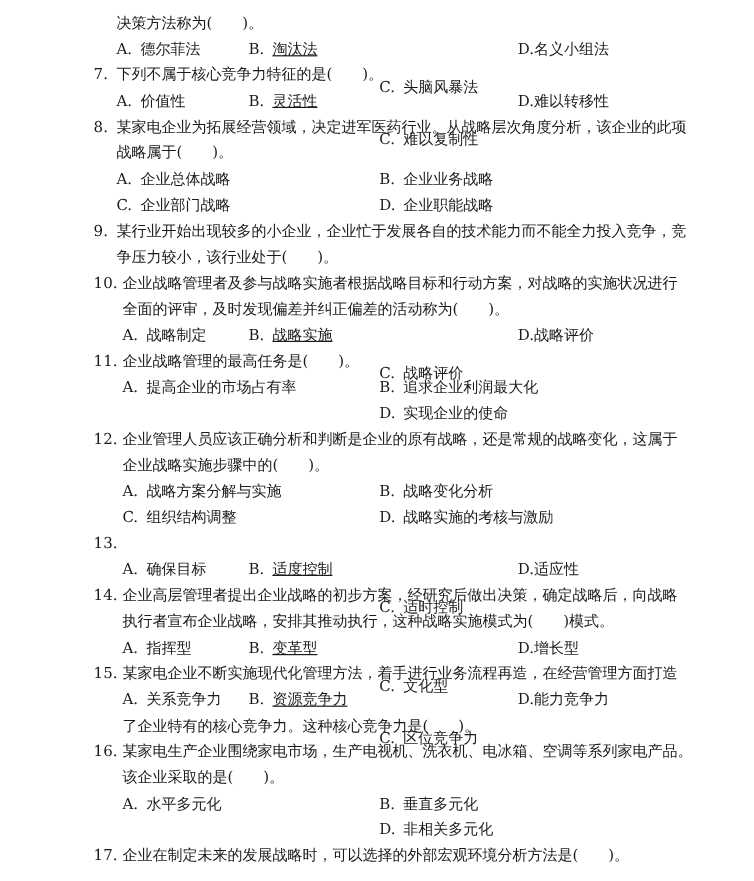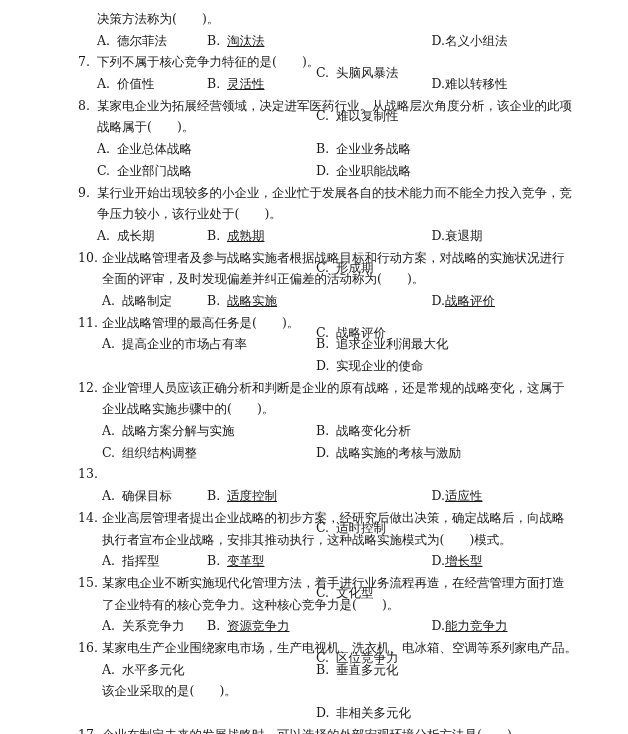--- a/index.html
+++ b/index.html
@@ -9,21 +9,21 @@
     color: #1a1a1a; font-size: 12.5px;
   }
   .page { position: absolute; left: 0; top: 8px; width: 628px; }
   .line { position: relative; height: 21.7px; line-height: 21.7px; white-space: nowrap; padding-left: 36px; }
   .qnum { position: absolute; left: 78px; }
   .qtext { position: absolute; left: 97px; }
   .q2 .qtext { left: 102px; }
   .opt { position: absolute; }
   .opt .lbl { display: inline-block; width: 20px; }
   .c4-0 { left: 97px; } .c4-1 { left: 207px; text-decoration: underline; } .c4-2 { left: 316px; margin-top: 32px; } .c4-3 { left: 425px; text-align: right; }
-  .q2 .c4-0 { left: 102px; } .q2 .c4-1 { left: 207px; } .q2 .c4-2 { left: 316px; } .q2 .c4-3 { left: 425px; text-decoration: underline; }
+  .q2 .c4-0 { left: 102px; } .q2 .c4-1 { left: 207px; } .q2 .c4-2 { left: 316px; } .q2 .c4-3 { left: 425px; }
   .c2-0 { left: 97px; } .c2-1 { left: 316px; }
   .q2 .c2-0 { left: 102px; }
 </style>
 </head>
 <body>
 
 <div class="page" id="page">
     <div class="line">
       <span class="qtext">决策方法称为(　　)。</span>
     </div>
@@ -57,26 +57,20 @@
     <div class="line">
       <span class="opt c2-0"><span class="lbl">C.</span><span class="otext">企业部门战略</span></span>
       <span class="opt c2-1"><span class="lbl">D.</span><span class="otext">企业职能战略</span></span>
     </div>
     <div class="line">
       <span class="qnum">9.</span>
       <span class="qtext">某行业开始出现较多的小企业，企业忙于发展各自的技术能力而不能全力投入竞争，竞</span>
     </div>
     <div class="line">
       <span class="qtext">争压力较小，该行业处于(　　)。</span>
-    </div>
-    <div class="line">
-      <span class="opt c4-0"><span class="lbl">A.</span><span class="otext">成长期</span></span>
-      <span class="opt c4-1"><span class="lbl">B.</span><span class="otext">成熟期</span></span>
-      <span class="opt c4-2"><span class="lbl">C.</span><span class="otext">形成期</span></span>
-      <span class="opt c4-3"><span class="lbl">D.</span><span class="otext">衰退期</span></span>
     </div>
     <div class="line q2">
       <span class="qnum">10.</span>
       <span class="qtext">企业战略管理者及参与战略实施者根据战略目标和行动方案，对战略的实施状况进行</span>
     </div>
     <div class="line q2">
       <span class="qtext">全面的评审，及时发现偏差并纠正偏差的活动称为(　　)。</span>
     </div>
     <div class="line q2">
       <span class="opt c4-0"><span class="lbl">A.</span><span class="otext">战略制定</span></span>
@@ -130,38 +124,38 @@
       <span class="opt c4-0"><span class="lbl">A.</span><span class="otext">指挥型</span></span>
       <span class="opt c4-1"><span class="lbl">B.</span><span class="otext">变革型</span></span>
       <span class="opt c4-2"><span class="lbl">C.</span><span class="otext">文化型</span></span>
       <span class="opt c4-3"><span class="lbl">D.</span><span class="otext">增长型</span></span>
     </div>
     <div class="line q2">
       <span class="qnum">15.</span>
       <span class="qtext">某家电企业不断实施现代化管理方法，着手进行业务流程再造，在经营管理方面打造</span>
     </div>
     <div class="line q2">
-      <span class="qtext">了企业特有的核心竞争力。这种核心竞争力是(　　)。</span>
-    </div>
-    <div class="line q2">
       <span class="opt c4-0"><span class="lbl">A.</span><span class="otext">关系竞争力</span></span>
       <span class="opt c4-1"><span class="lbl">B.</span><span class="otext">资源竞争力</span></span>
       <span class="opt c4-2"><span class="lbl">C.</span><span class="otext">区位竞争力</span></span>
       <span class="opt c4-3"><span class="lbl">D.</span><span class="otext">能力竞争力</span></span>
     </div>
     <div class="line q2">
+      <span class="qtext">了企业特有的核心竞争力。这种核心竞争力是(　　)。</span>
+    </div>
+    <div class="line q2">
       <span class="qnum">16.</span>
       <span class="qtext">某家电生产企业围绕家电市场，生产电视机、洗衣机、电冰箱、空调等系列家电产品。</span>
     </div>
     <div class="line q2">
+      <span class="qtext">该企业采取的是(　　)。</span>
+    </div>
+    <div class="line q2">
       <span class="opt c2-0"><span class="lbl">A.</span><span class="otext">水平多元化</span></span>
       <span class="opt c2-1"><span class="lbl">B.</span><span class="otext">垂直多元化</span></span>
-    </div>
-    <div class="line q2">
-      <span class="qtext">该企业采取的是(　　)。</span>
     </div>
     <div class="line q2">
       <span class="opt c2-1"><span class="lbl">D.</span><span class="otext">非相关多元化</span></span>
     </div>
     <div class="line q2">
       <span class="qnum">17.</span>
       <span class="qtext">企业在制定未来的发展战略时，可以选择的外部宏观环境分析方法是(　　)。</span>
     </div>
   </div>
 

